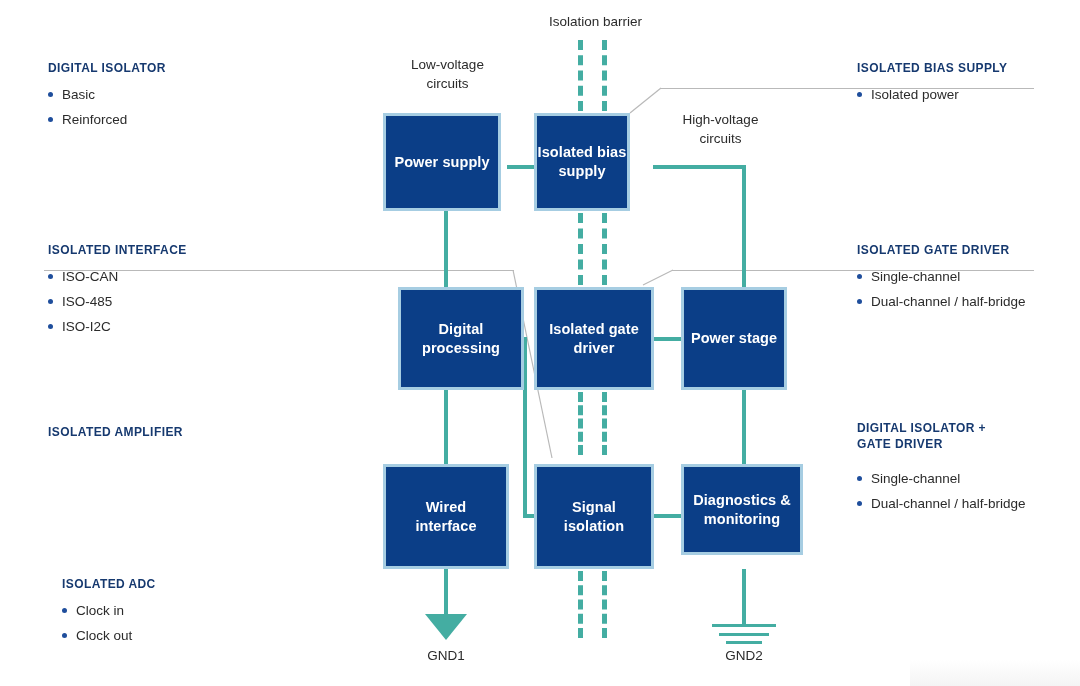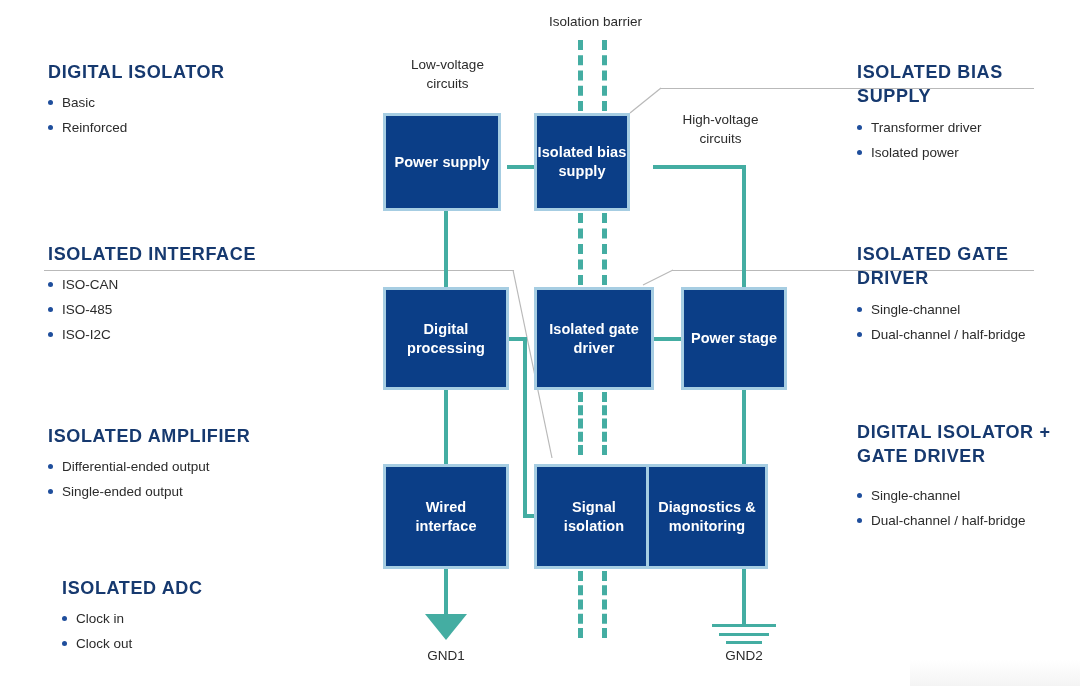--- a/index.html
+++ b/index.html
@@ -8,21 +8,21 @@
     font-family:"Liberation Sans", sans-serif;
     position:relative;overflow:hidden;
     -webkit-font-smoothing:antialiased;
   }
   .stage{position:absolute;inset:0;}
 
   
   .cat{position:absolute;}
   .cat h3{
     margin:0 0 6px 0;
-    font-size:18px;font-weight:bold;letter-spacing:.035em;
+    font-size:12px;font-weight:bold;letter-spacing:.035em;
     color:#16396f;line-height:1.35;text-transform:uppercase;
   }
   .cat ul{margin:0;padding:0;list-style:none;}
   .cat li{
     position:relative;padding-left:14px;
     font-size:13.5px;color:#2b2b2b;line-height:25px;white-space:nowrap;
   }
   .cat li::before{
     content:"";position:absolute;left:0;top:10px;
     width:5px;height:5px;border-radius:50%;background:#1f4e9c;
@@ -91,38 +91,33 @@
     <h3>ISOLATED INTERFACE</h3>
     <ul>
       <li>ISO-CAN</li>
       <li>ISO-485</li>
       <li>ISO-I2C</li>
     </ul>
   </div>
 
   <div class="cat" style="left:48px;top:424px;">
     <h3>ISOLATED AMPLIFIER</h3>
-    <ul>
-      <li>Differential-ended output</li>
-      <li>Single-ended output</li>
-    </ul>
   </div>
 
   <div class="cat" style="left:62px;top:576px;">
     <h3>ISOLATED ADC</h3>
     <ul>
       <li>Clock in</li>
       <li>Clock out</li>
     </ul>
   </div>
 
   <div class="cat right" style="left:857px;top:60px;">
     <h3>ISOLATED BIAS SUPPLY</h3>
     <ul>
-      <li>Transformer driver</li>
       <li>Isolated power</li>
     </ul>
   </div>
 
   <div class="cat right" style="left:857px;top:242px;">
     <h3>ISOLATED GATE DRIVER</h3>
     <ul>
       <li>Single-channel</li>
       <li>Dual-channel / half-bridge</li>
     </ul>
@@ -201,34 +196,34 @@
   <div class="wire wv" style="left:742px;top:569px;height:56px;"></div>
   <div class="gnd" style="left:712px;top:624px;width:64px;"></div>
   <div class="gnd" style="left:719px;top:633px;width:50px;"></div>
   <div class="gnd" style="left:726px;top:641px;width:36px;"></div>
 
   <div class="block" style="left:383px;top:113px;width:118px;height:98px;white-space:pre-line;">Power supply</div>
 
   <div class="block" style="left:534px;top:113px;width:96px;height:98px;white-space:pre-line;">Isolated bias
 supply</div>
 
-  <div class="block" style="left:383px;top:287px;width:126px;height:103px;white-space:pre-line;">Digital
+  <div class="block" style="left:398px;top:287px;width:126px;height:103px;white-space:pre-line;">Digital
 processing</div>
 
   <div class="block" style="left:534px;top:287px;width:120px;height:103px;white-space:pre-line;">Isolated gate
 driver</div>
 
   <div class="block" style="left:681px;top:287px;width:106px;height:103px;white-space:pre-line;">Power stage</div>
 
   <div class="block" style="left:383px;top:464px;width:126px;height:105px;white-space:pre-line;">Wired
 interface</div>
 
   <div class="block" style="left:534px;top:464px;width:120px;height:105px;white-space:pre-line;">Signal
 isolation</div>
 
-  <div class="block" style="left:646px;top:464px;width:122px;height:105px;white-space:pre-line;">Diagnostics &amp;
+  <div class="block" style="left:681px;top:464px;width:122px;height:91px;white-space:pre-line;">Diagnostics &amp;
 monitoring</div>
 
   <div class="gndlabel" style="left:386px;top:648px;">GND1</div>
   <div class="gndlabel" style="left:684px;top:648px;">GND2</div>
 
   <div class="corner-fade"></div>
 </div>
 
 </body></html>

